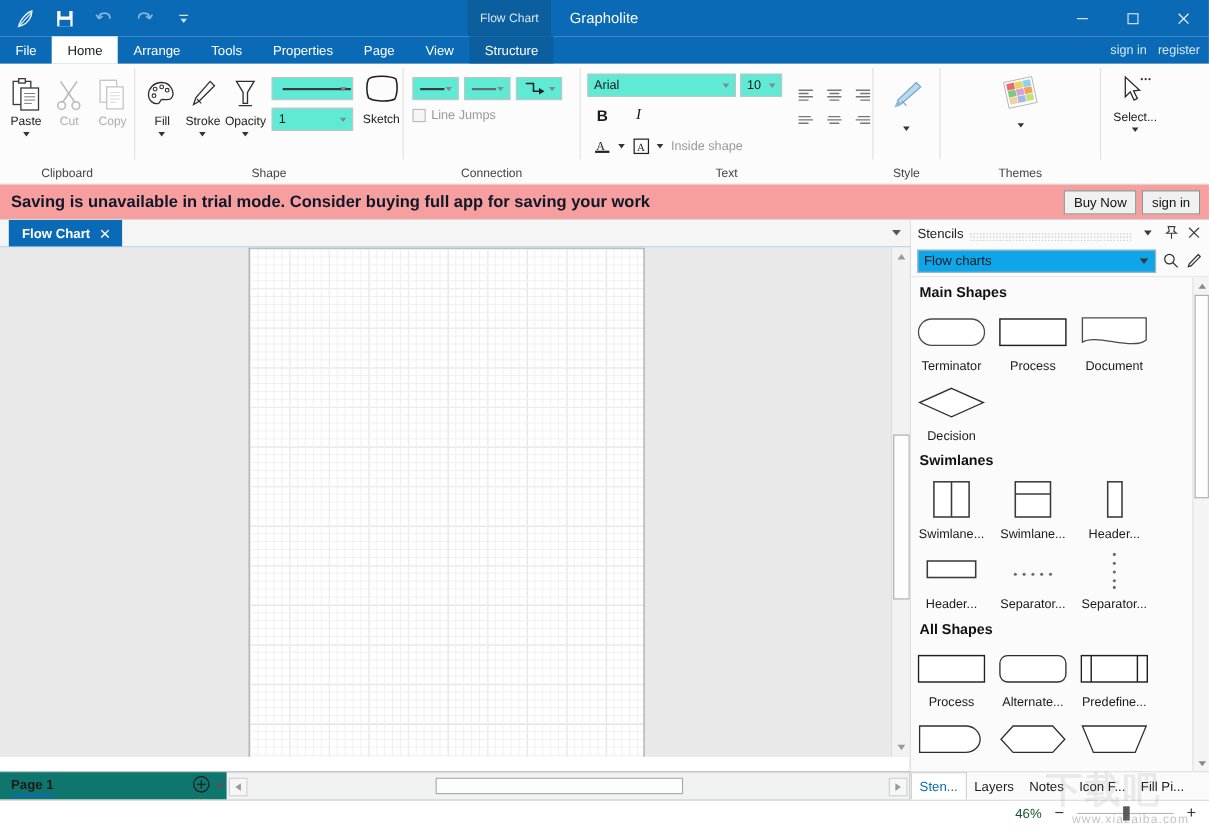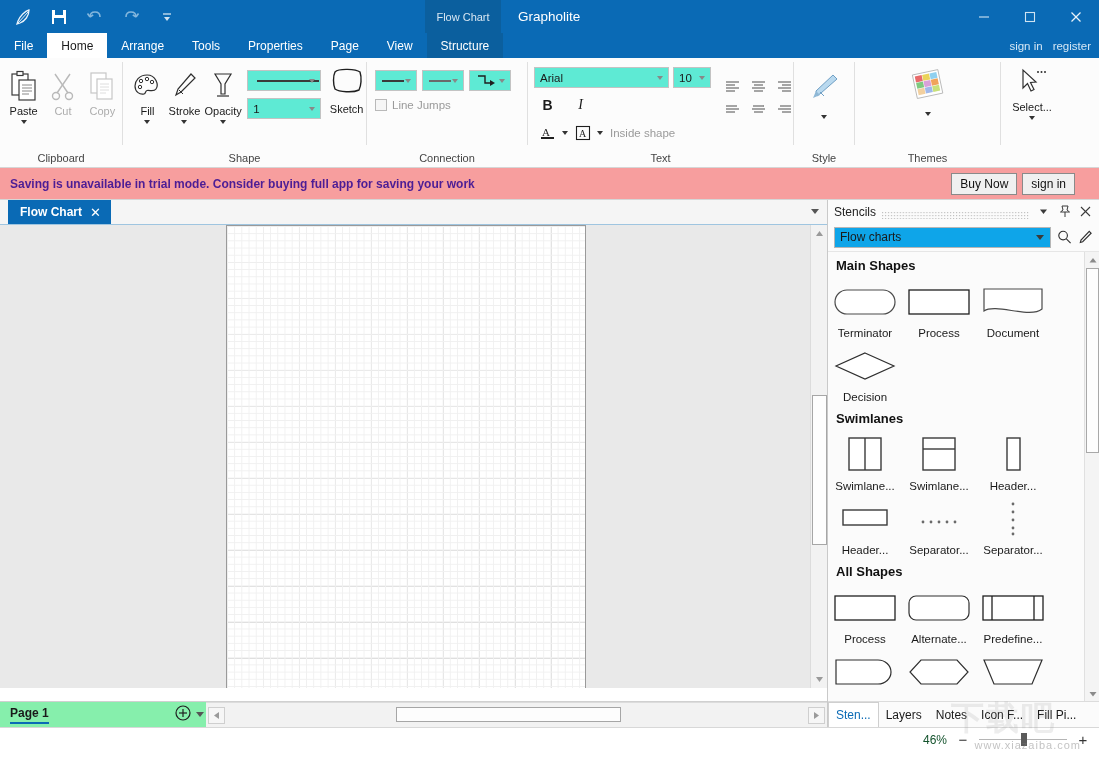--- a/index.html
+++ b/index.html
@@ -92,22 +92,22 @@
   .tbtn {
     width: 23px; height: 22px; display: flex; align-items: center; justify-content: center;
     font-size: 14px;
   }
   .alignbtn { width: 23px; height: 18px; display: flex; align-items: center; justify-content: center; }
   
   .banner {
     height: 32px; background: #f79e9e; display: flex; align-items: center;
     padding: 0 10px; border-bottom: 1px solid #d6d6d6; position: relative;
   }
-  .banner-text { font-weight: bold; font-size: 12px; color: #4c1d95; }
-  .banner-btns { position: absolute; right: 24px; display: flex; gap: 5px; }
+  .banner-text { font-weight: bold; font-size: 15px; color: #0f172a; }
+  .banner-btns { position: absolute; right: 8px; display: flex; gap: 5px; }
   .bbtn {
     background: #f0f0f0; border: 1px solid #8a8a8a; font-size: 12px;
     padding: 2px 8px; height: 22px; display: flex; align-items: center; color: #111;
   }
   
   .workspace { display: flex; height: 527px; }
   .canvas-col { width: 828px; display: flex; flex-direction: column; border-right: 1px solid #c9c9c9;}
   .doctabbar {
     height: 25px; background: #f5f5f5; border-bottom: 1px solid #9fc5e0;
     display: flex; align-items: stretch; position: relative;
@@ -142,21 +142,21 @@
     width: 17px; height: 17px; display: flex; align-items: center; justify-content: center;
     background: #f2f2f2;
   }
   .sb-thumb { position: absolute; background: #fdfdfd; border: 1px solid #a6a6a6; }
   .hscrollbar {
     height: 17px; background: #f2f2f2; border-top: 1px solid #dcdcdc;
     position: relative; display: flex; align-items: center;
   }
   
   .pagebar {
-    height: 26px; background: #86efac; border-top: 1px solid #d0d0d0;
+    height: 26px; background: #0f766e; border-top: 1px solid #d0d0d0;
     display: flex; align-items: center; position: relative; margin-top: 13px;
   }
   .pagetab {
     font-weight: bold; font-size: 12px; color: #1a1a1a; margin-left: 10px;
     border-bottom: 2px solid #0a6ab5; padding-bottom: 2px;
   }
   .addpage { position: absolute; left: 175px; display: flex; align-items: center; gap: 5px; }
   
   .stencils { width: 271px; display: flex; flex-direction: column; background: #fbfbfb; }
   .stencils-hdr {

